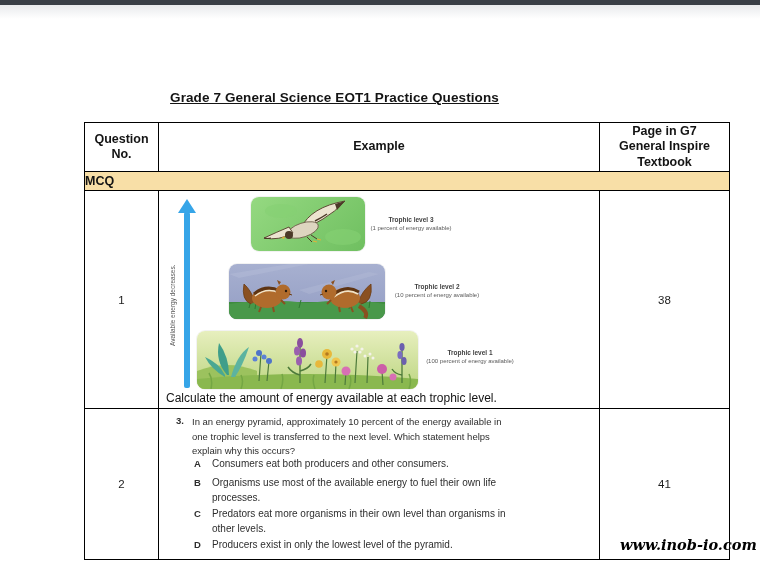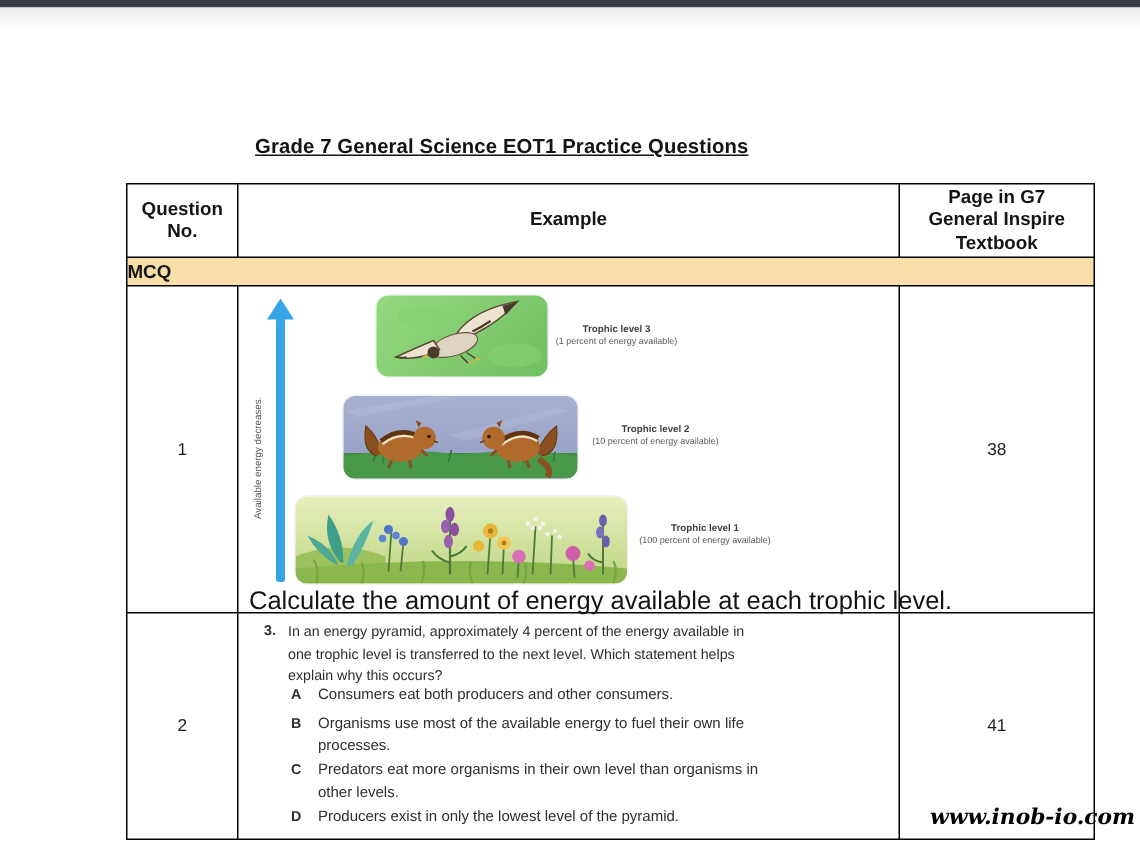--- a/index.html
+++ b/index.html
@@ -33,21 +33,21 @@
     transform-origin:0 0;font-size:6.5px;color:#555;}
   .tier{position:absolute;border-radius:8px;overflow:hidden;box-shadow:0 0 0 1px rgba(0,0,0,0.05);}
   .tier3{left:92px;top:6px;width:114px;height:54px;background:linear-gradient(135deg,#95d981,#6fbf60);}
   .tier2{left:70px;top:73px;width:156px;height:55px;background:linear-gradient(#a7b0d0,#949ec4);}
   .tier1{left:38px;top:140px;width:221px;height:58px;background:linear-gradient(#e7efbe,#bcd581);}
   .tier svg{position:absolute;left:0;top:0;width:100%;height:100%;}
   .tlabel{position:absolute;width:130px;text-align:center;}
   .tlabel .tname{font-size:6.5px;font-weight:bold;color:#3f3f3f;line-height:8px;}
   .tlabel .tdetail{font-size:6px;color:#5a5a5a;line-height:8px;}
   .tlabel3{left:187px;top:25px;} .tlabel2{left:213px;top:92px;} .tlabel1{left:246px;top:158px;}
-  .fig-caption{position:absolute;left:7px;top:200px;font-size:17px;color:#141414;white-space:nowrap;}
+  .fig-caption{position:absolute;left:7px;top:200px;font-size:12px;color:#141414;white-space:nowrap;}
 
   
   .q-num{position:absolute;left:17px;top:6px;font-size:9.5px;font-weight:bold;color:#2e2e2e;}
   .q-text{position:absolute;left:33px;top:6px;width:322px;font-size:9.5px;line-height:14.6px;color:#2e2e2e;}
   .opt{position:absolute;left:35px;width:323px;display:flex;}
   .opt-letter{width:18px;font-size:9.5px;font-weight:bold;color:#2e2e2e;flex:none;line-height:14.5px;}
   .opt-text{font-size:10px;color:#2e2e2e;line-height:14.5px;width:300px;}
   .opt-a{top:48px;} .opt-b{top:67px;} .opt-c{top:98px;} .opt-d{top:129px;}
 
   .watermark{position:absolute;left:620px;top:536px;width:140px;text-align:left;
@@ -212,21 +212,21 @@
         <div class="fig-caption">Calculate the amount of energy available at each trophic level.</div>
       </div>
     </td>
     <td class="numcell">38</td>
   </tr>
   <tr class="row2">
     <td class="numcell">2</td>
     <td>
       <div class="q-wrap">
         <div class="q-num">3.</div>
-        <div class="q-text">In an energy pyramid, approximately 4 percent of the energy available in one trophic level is transferred to the next level. Which statement helps explain why this occurs?</div>
+        <div class="q-text">In an energy pyramid, approximately 10 percent of the energy available in one trophic level is transferred to the next level. Which statement helps explain why this occurs?</div>
         <div class="opt opt-a">
           <div class="opt-letter">A</div>
           <div class="opt-text">Consumers eat both producers and other consumers.</div>
         </div>
         <div class="opt opt-b">
           <div class="opt-letter">B</div>
           <div class="opt-text">Organisms use most of the available energy to fuel their own life processes.</div>
         </div>
         <div class="opt opt-c">
           <div class="opt-letter">C</div>

